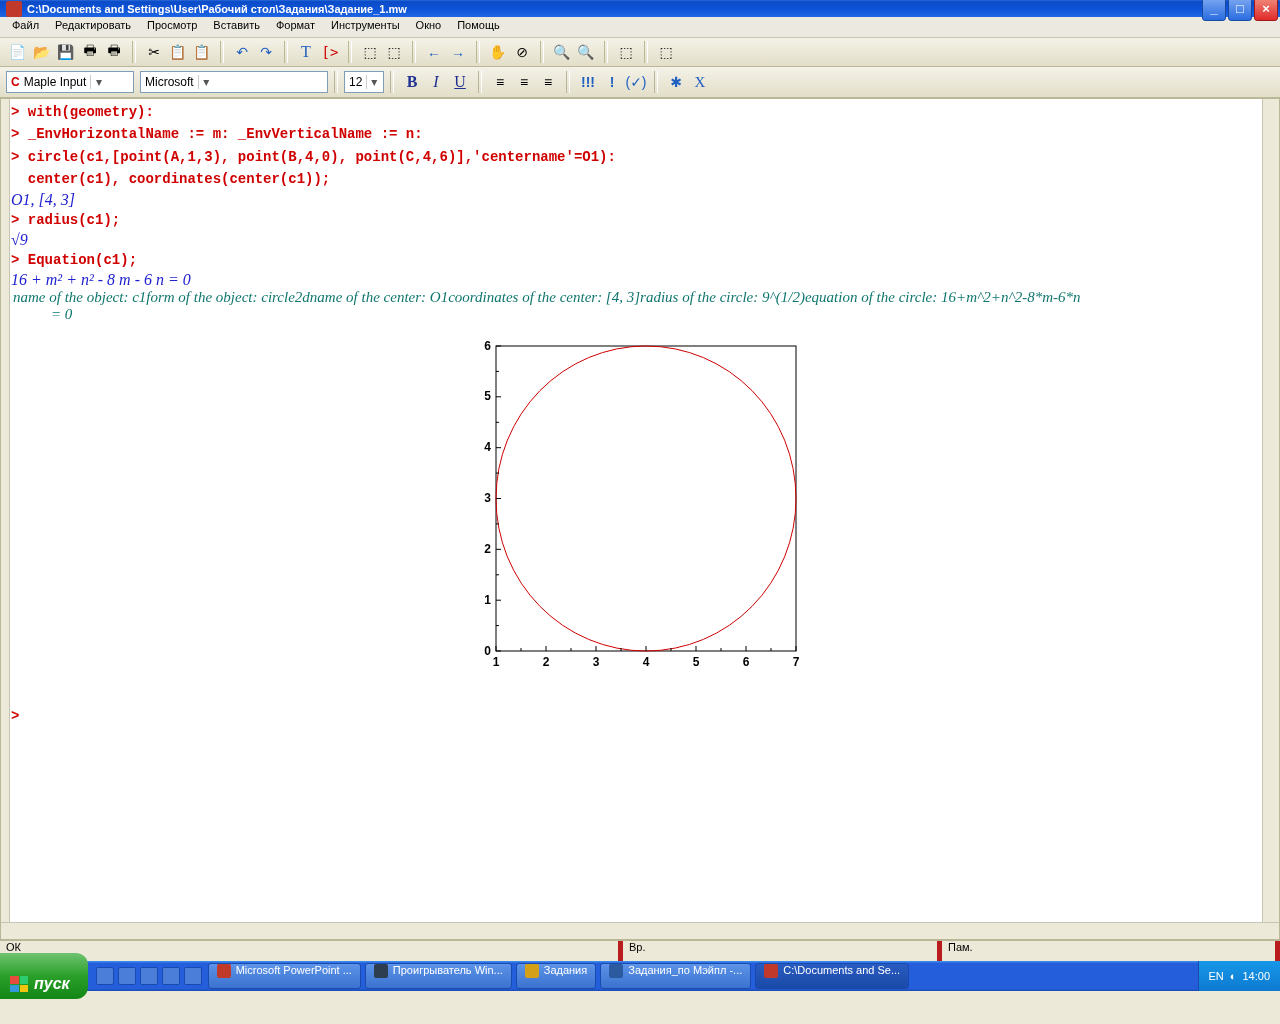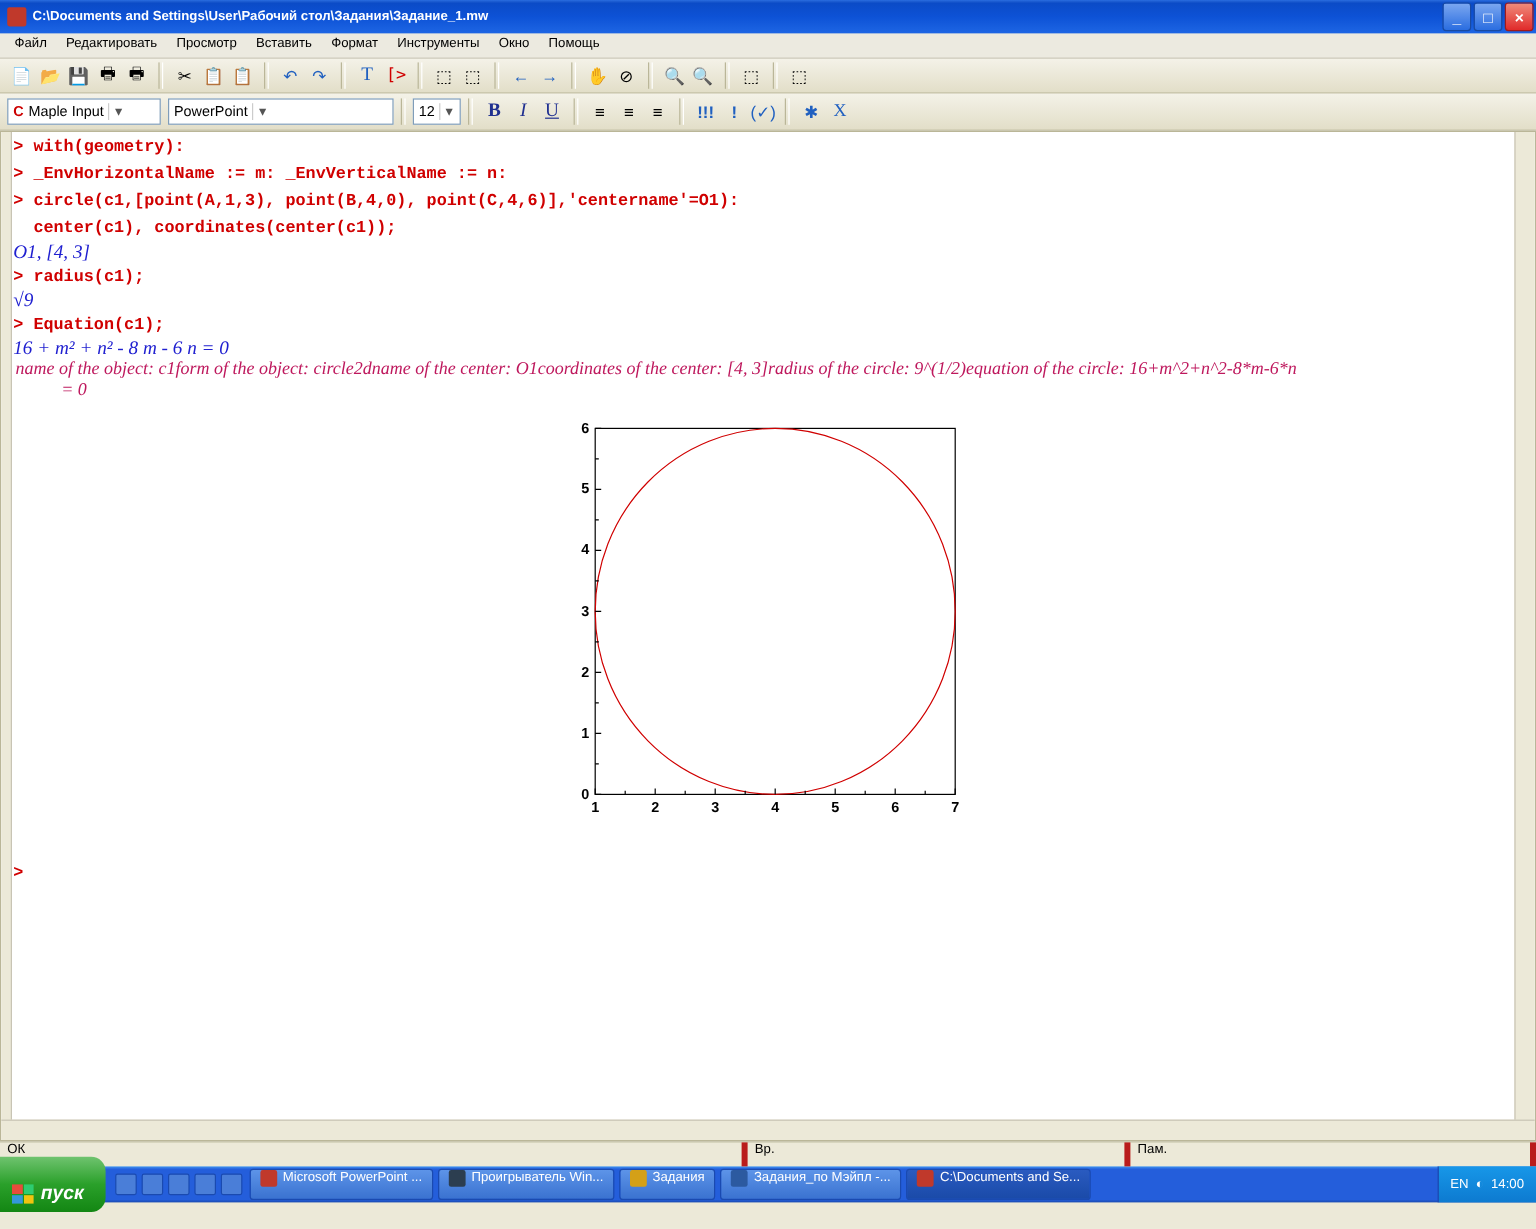--- a/index.html
+++ b/index.html
@@ -1,16 +1,16 @@
 <!DOCTYPE html>
 <html><head>
 <meta charset="utf-8">
 <style>
   html,body{margin:0;padding:0;font-family:Tahoma,Arial,sans-serif;font-size:11px;background:#ece9d8;height:1024px;width:1280px;overflow:hidden}
-  .titlebar{height:28px;background:linear-gradient(to bottom,#2a6de0 0%,#1756cc 6%,#0b4bc7 10%,#0d52d6 50%,#1e66e4 100%);display:flex;align-items:center;color:#fff;font-weight:bold;padding-left:6px}
+  .titlebar{height:17px;background:linear-gradient(to bottom,#2a6de0 0%,#1756cc 6%,#0b4bc7 10%,#0d52d6 50%,#1e66e4 100%);display:flex;align-items:center;color:#fff;font-weight:bold;padding-left:6px}
   .titlebar .icon{width:16px;height:16px;background:#c0392b;margin-right:5px;border-radius:2px}
   .titlebar .wbtns{margin-left:auto;display:flex;margin-right:2px}
   .titlebar .wbtn{width:22px;height:22px;margin-left:2px;border-radius:3px;display:flex;align-items:center;justify-content:center;font-weight:bold;font-size:13px}
   .wbtn.min,.wbtn.max{background:linear-gradient(to bottom,#7ba7f0,#2a6de0);border:1px solid #1a4aa0}
   .wbtn.close{background:linear-gradient(to bottom,#f08b7b,#e02a2a);border:1px solid #a01a1a}
   .menubar{height:20px;background:#eceae0;border-bottom:1px solid #c8c4b4;display:flex;align-items:flex-start;padding-left:4px}
   .menubar span{padding:2px 8px;cursor:default}
   .toolbar1{height:28px;background:linear-gradient(to bottom,#f4f2e8,#e2dec8);border-bottom:1px solid #bab698;display:flex;align-items:center;padding-left:6px}
   .tb{width:20px;height:20px;margin:0 2px;display:flex;align-items:center;justify-content:center;cursor:default;font-size:14px}
   .tbsep{width:2px;height:22px;margin:0 6px;border-left:1px solid #bab698;border-right:1px solid #fff}
@@ -19,21 +19,21 @@
   .combo .arrow{width:15px;text-align:center;color:#555;border-left:1px solid #ccc;margin-left:4px}
   .content{position:relative;height:840px;background:#fff;overflow:hidden;border:1px solid #bab698}
   .vruler{position:absolute;left:0;top:0;bottom:0;width:8px;background:#ece9d8;border-right:1px solid #c8c4b4}
   .scroll-v{position:absolute;right:0;top:0;bottom:0;width:16px;background:#ece9d8;border-left:1px solid #c8c4b4}
   .scroll-h{position:absolute;left:0;right:0;bottom:0;height:16px;background:#ece9d8;border-top:1px solid #c8c4b4}
   .doc{position:absolute;left:10px;top:2px;right:18px;bottom:18px;font-family:'Courier New',monospace;font-size:14px;font-weight:bold}
   .doc .ln{white-space:pre;line-height:1.6}
   .prompt{color:#d00000}
   .input{color:#d00000}
   .out{color:#2020d0;font-style:italic;text-align:left;font-family:'Times New Roman',serif;font-weight:normal;font-size:16px}
-  .out2{color:#be185d;font-style:italic;font-family:'Times New Roman',serif;font-weight:normal;font-size:15px;padding-left:2px}
+  .out2{color:#0f766e;font-style:italic;font-family:'Times New Roman',serif;font-weight:normal;font-size:15px;padding-left:2px}
   .chartwrap{text-align:center;margin-top:8px}
   svg.plot{display:inline-block}
   .statusbar{height:20px;background:#ece9d8;border-top:1px solid #bab698;display:flex;font-size:11px}
   .statusbar div{border-right:5px solid #b91c1c;padding:0 6px}
   .taskbar{height:30px;background:linear-gradient(to bottom,#3f94f2 0%,#245edb 8%,#245edb 92%,#1a4ab0 100%);display:flex;align-items:center;color:#fff}
   .start{display:flex;align-items:center;height:30px;background:linear-gradient(to bottom,#6fc36f,#2aa02a 50%,#138613);padding:16px 18px 0 10px;font-style:italic;font-weight:bold;font-size:16px;border-radius:0 12px 12px 0}
   .start .winlogo{width:18px;height:16px;margin-right:6px;display:grid;grid-template-columns:1fr 1fr;grid-template-rows:1fr 1fr;gap:1px}
   .start .winlogo span:nth-child(1){background:#e74c3c}
   .start .winlogo span:nth-child(2){background:#2ecc71}
   .start .winlogo span:nth-child(3){background:#3498db}
@@ -106,21 +106,21 @@
   <div class="tb">⬚</div>
 </div>
 
 <div class="toolbar2">
   <div class="combo" style="width:120px">
     <span style="color:#c00;margin-right:4px;font-weight:bold">C</span>
     <span>Maple Input</span>
     <span class="arrow">▾</span>
   </div>
   <div class="combo" style="width:180px;margin-left:6px">
-    <span>PowerPoint</span>
+    <span>Microsoft</span>
     <span class="arrow">▾</span>
   </div>
   <div class="tbsep"></div>
   <div class="combo" style="width:32px">
     <span>12</span>
     <span class="arrow">▾</span>
   </div>
   <div class="tbsep"></div>
   <div class="tb boldbtn">B</div>
   <div class="tb italbtn">I</div>

